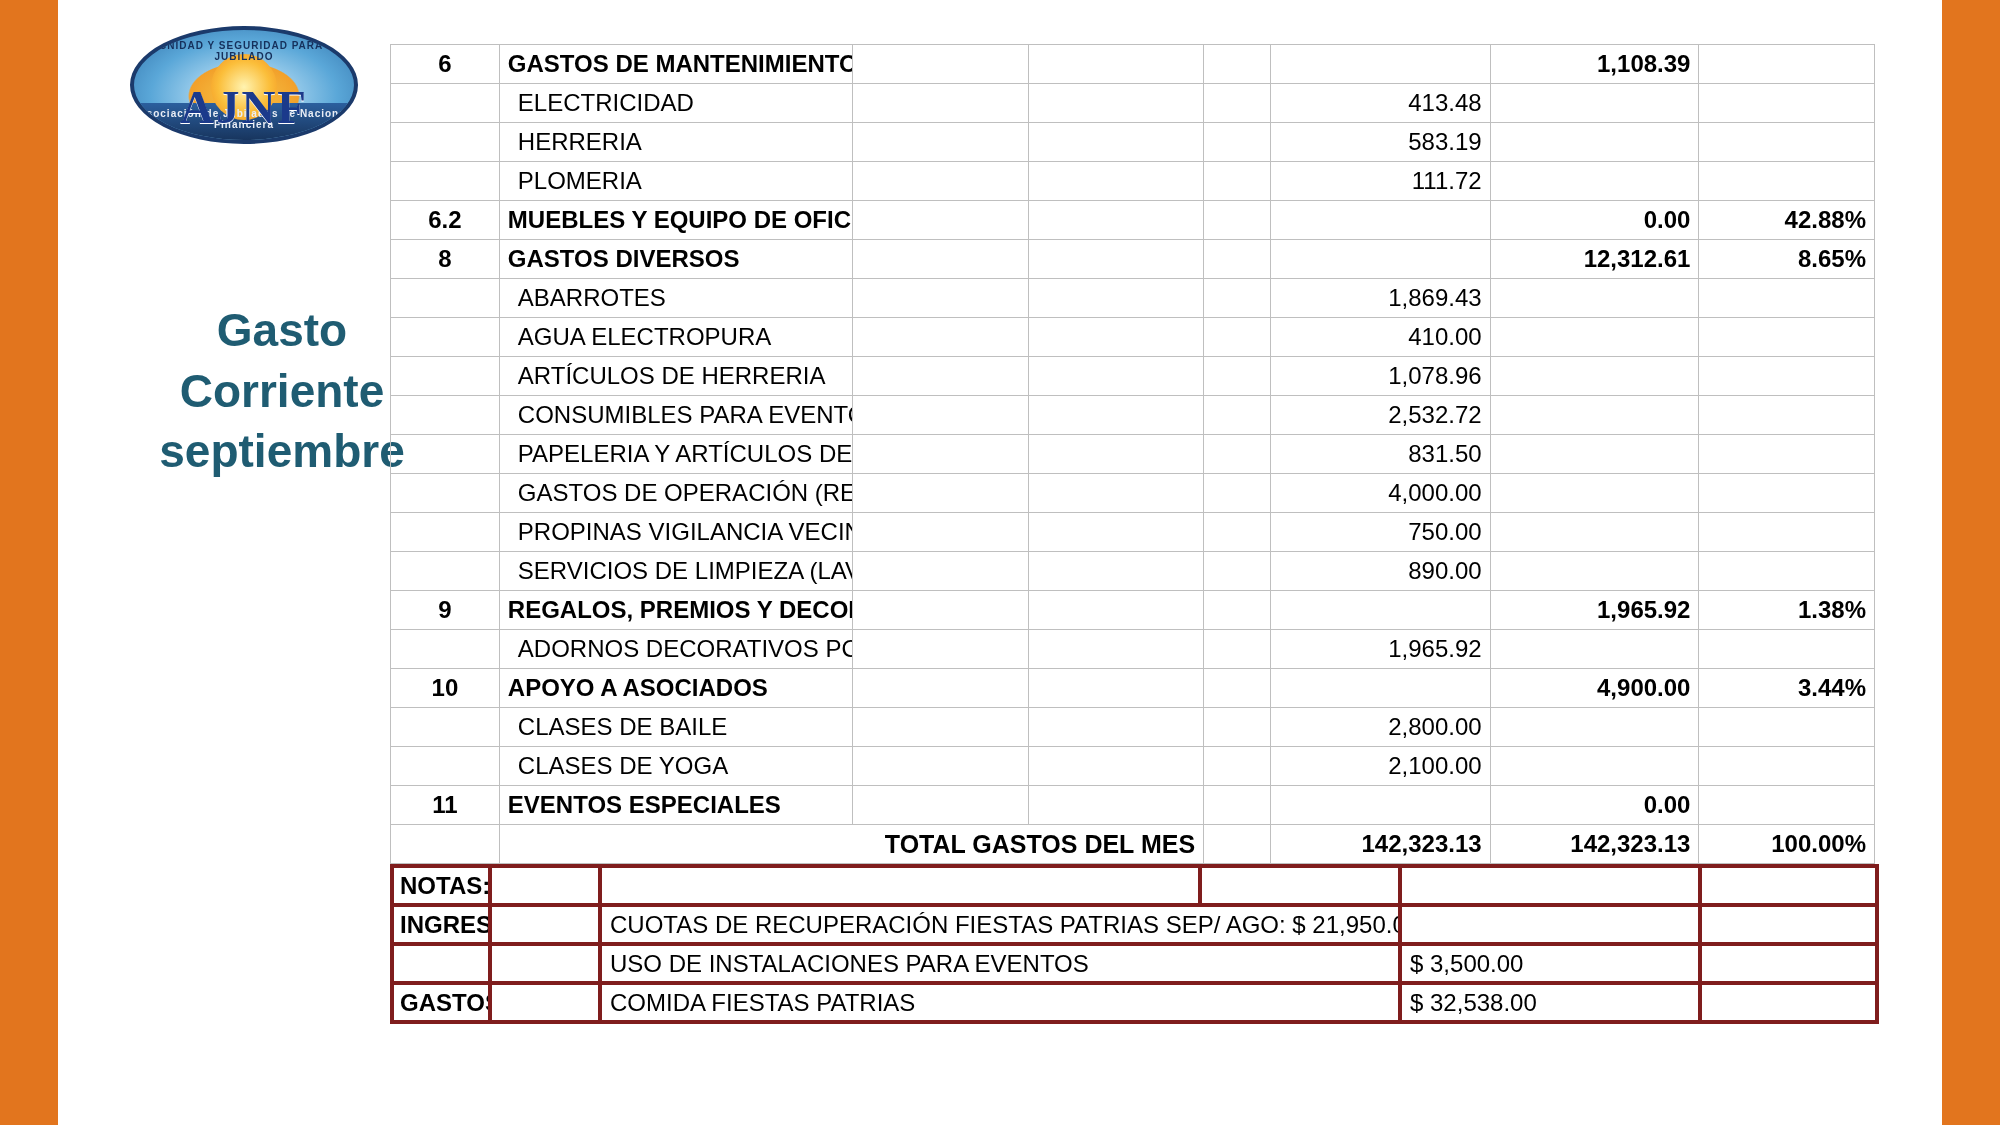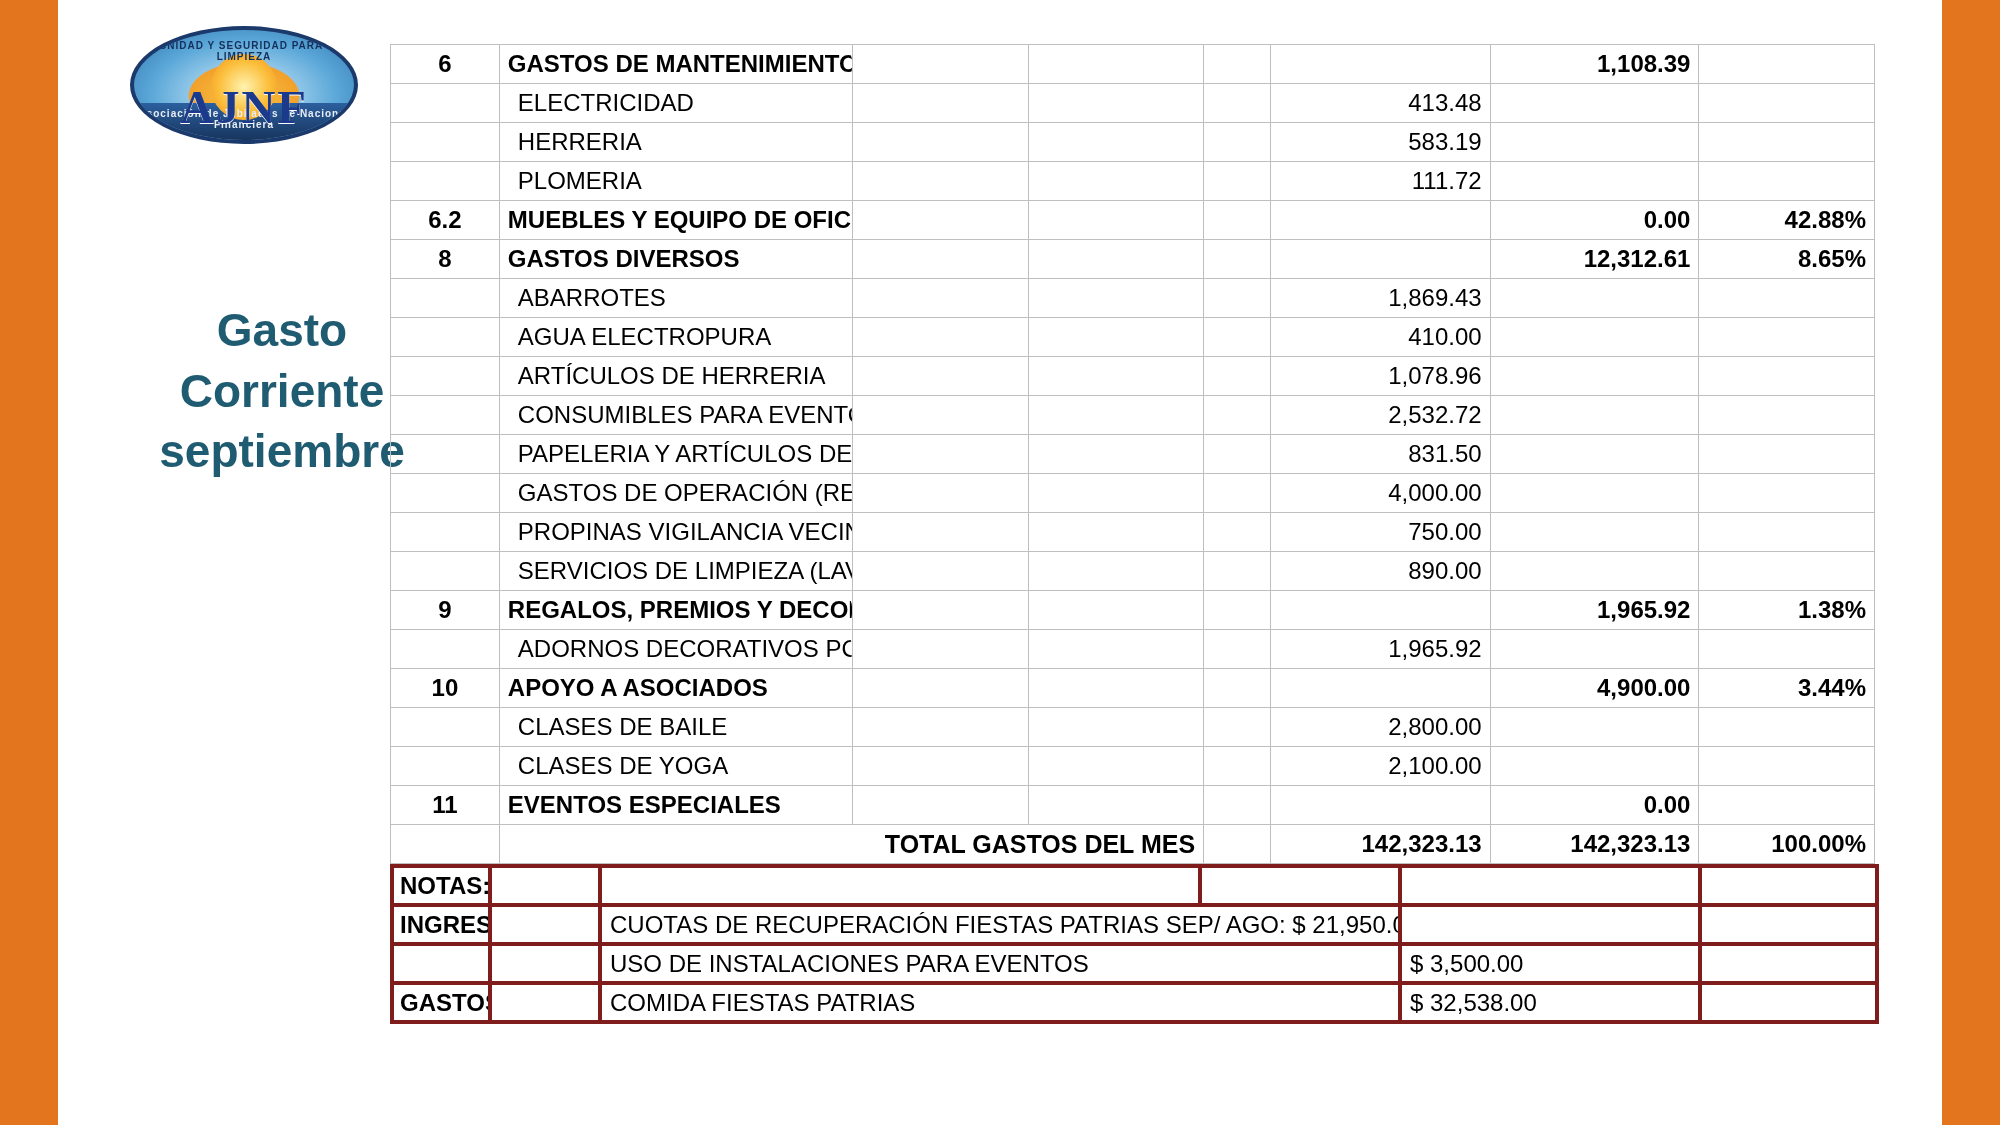--- a/index.html
+++ b/index.html
@@ -118,21 +118,21 @@
     height: 39px;
     font-size: 24px;
     color: #000000;
     padding: 0 8px;
     border: 1px solid #BFBFBF;
     white-space: nowrap;
     overflow: hidden;
     box-sizing: border-box;
   }
   .c-code   { width: 98px;  text-align: center; font-weight: bold; }
-  .c-desc   { width: 318px; text-align: left; border-radius: 16px; }
+  .c-desc   { width: 318px; text-align: left; }
   .c-b      { width: 158px; }
   .c-c      { width: 158px; }
   .c-d      { width: 60px; }
   .c-amt    { width: 198px; text-align: right; }
   .c-tot    { width: 188px; text-align: right; font-weight: bold; }
   .c-pct    { width: 158px; text-align: right; font-weight: bold; }
   .bold { font-weight: bold; }
   .indent { padding-left: 18px; }
   .row-total .c-desc,
   .row-total .c-b,
@@ -161,21 +161,21 @@
 <div class="slide">
 
   <div class="bar-left"></div>
   <div class="bar-right"></div>
 
   <div class="left-panel">
     <div class="logo">
       <div class="logo-oval">
         <div class="logo-ground"></div>
         <div class="logo-sun"></div>
-        <div class="logo-arc-top">DIGNIDAD Y SEGURIDAD PARA EL LIMPIEZA</div>
+        <div class="logo-arc-top">DIGNIDAD Y SEGURIDAD PARA EL JUBILADO</div>
         <div class="logo-arc-bottom">Asociación de Jubilados de Nacional Financiera</div>
         <div class="logo-text">AJNF</div>
       </div>
     </div>
 
     <div class="title">
       <div>Gasto</div>
       <div>Corriente</div>
       <div>septiembre</div>
     </div>

